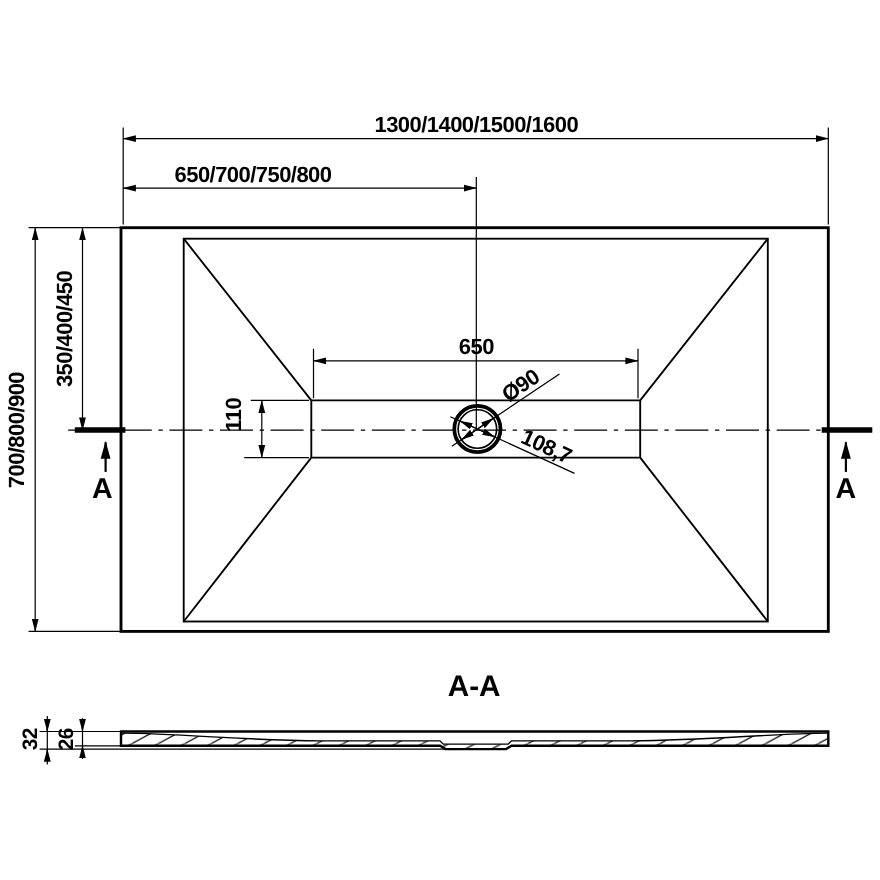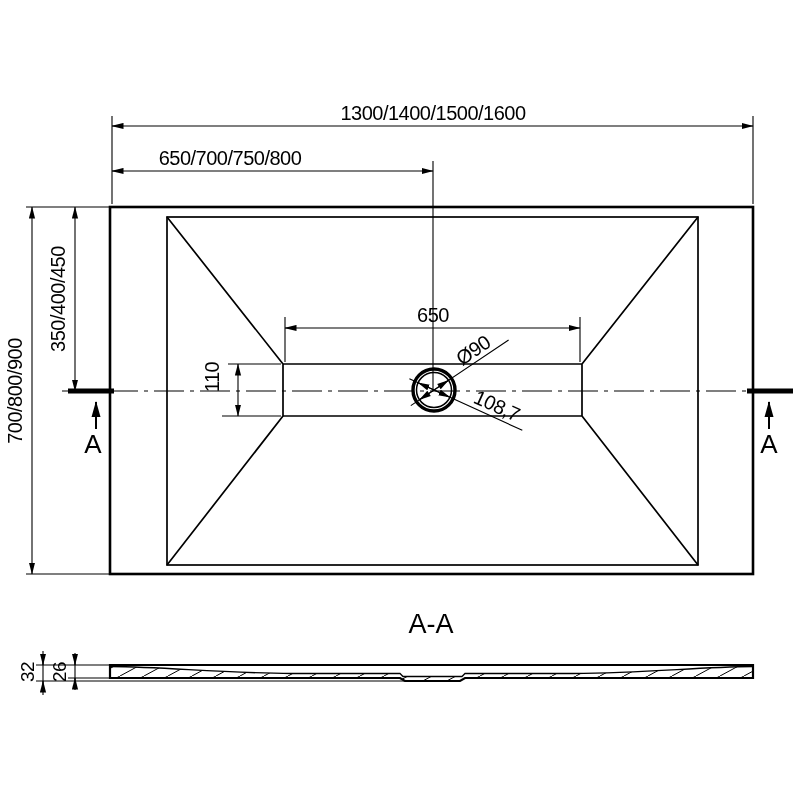--- a/index.html
+++ b/index.html
@@ -1,16 +1,16 @@
 <!DOCTYPE html>
 <html><head>
 <meta charset="utf-8">
 <style>
   html,body{margin:0;padding:0;background:#ffffff;}
-  .page{width:800px;height:800px;background:#ffffff;position:relative;overflow:hidden;}
+  .page{width:800px;height:800px;background:#ffffff;position:relative;overflow:hidden;font-weight:bold;}
   svg{display:block;}
   text{fill:#000000;font-family:"Liberation Sans","DejaVu Sans",sans-serif;}
   .dim-text{font-size:20px;letter-spacing:-0.5px;}
   .small-dim-text{font-size:19px;letter-spacing:-0.5px;}
   .marker-text{font-size:26px;}
   .title-text{font-size:27px;}
   .thick{stroke:#000;stroke-width:2.6;fill:none;}
   .med{stroke:#000;stroke-width:1.7;fill:none;}
   .thin{stroke:#000;stroke-width:1.1;fill:none;}
   .sec-outline{stroke:#000;stroke-width:2.2;fill:none;}

